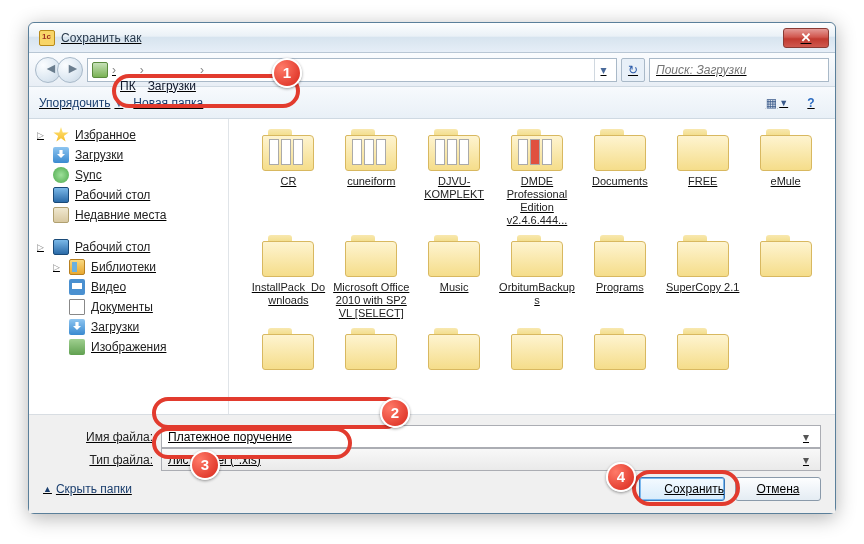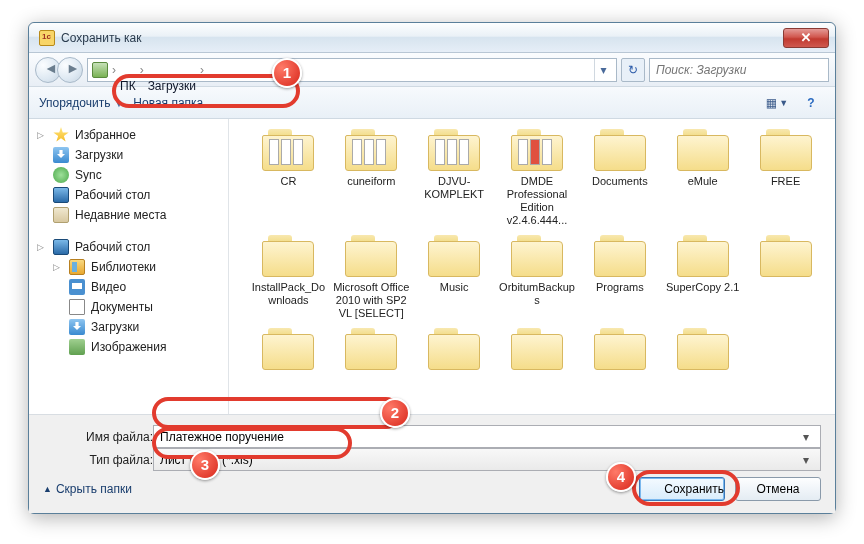--- a/index.html
+++ b/index.html
@@ -2,21 +2,21 @@
 <html><head>
 <meta charset="utf-8">
 <style>
   * { box-sizing: border-box; margin: 0; padding: 0; font-family: "Segoe UI", Tahoma, sans-serif; font-size: 12px; }
   body { background: #fff; width: 864px; height: 544px; overflow: hidden; position: relative; }
 
   .dialog {
     position: absolute; top: 22px; left: 28px; width: 808px; height: 492px;
     border: 1px solid #5a7f9a; border-radius: 6px; background: #f0f0f0;
     box-shadow: 0 4px 20px rgba(0,0,0,0.3);
-    display: flex; flex-direction: column;
+    display: flex; flex-direction: column; text-decoration: underline;
   }
 
   .titlebar {
     height: 30px; background: linear-gradient(#fdfefe,#eaf1f7 45%,#d7e4ef 50%,#e6eef7);
     border-radius: 6px 6px 0 0; display: flex; align-items: center; padding: 0 6px 0 10px;
     border-bottom: 1px solid #b8c6d4;
   }
   .titlebar .app-icon { width: 16px; height: 16px; background:#f8d568; border:1px solid #b88a1a; border-radius:2px; margin-right:6px; position:relative; }
   .titlebar .app-icon::after{content:"1c";position:absolute;font-size:8px;font-weight:bold;color:#a03020;left:2px;top:1px;}
   .titlebar .title { color:#2a3b4d; }
@@ -90,21 +90,21 @@
   .file-item .overlay{position:absolute;z-index:2;width:38px;height:30px;left:7px;top:10px;}
   .ov-arc{background:linear-gradient(#f8e8a0,#d8b850);border:1px solid #b89030;border-radius:3px;}
   .ov-pages{display:flex;gap:2px;}
   .ov-pages span{width:10px;height:26px;background:#fff;border:1px solid #aaa;}
   .ov-red span:nth-child(2){background:#e05040;}
   .file-name{font-size:11px;color:#222;line-height:13px;word-break:break-word;max-height:52px;overflow:hidden;}
 
   .bottom {
     background:#f0f0f0; border-top:1px solid #d8dde2; padding:10px 14px 12px;
   }
-  .field-row{display:flex;align-items:center;}
+  .field-row{display:flex;align-items:center;gap:8px;}
   .field-label{width:110px;text-align:right;color:#222;}
   .field-input{flex:1;height:23px;background:#fff;border:1px solid #abadb3;padding:0 6px;display:flex;align-items:center;}
   .field-input.combo{background:linear-gradient(#f8f8f8,#eaeaea);}
   .field-input .dd{margin-left:auto;width:16px;text-align:center;color:#555;}
   .action-row{display:flex;align-items:center;gap:10px;margin-top:6px;}
   .hide-link{color:#1a3e6e;display:flex;align-items:center;gap:4px;}
   .hide-link .arr{font-size:9px;}
   .btn{width:86px;height:24px;border:1px solid #8a9aaa;border-radius:3px;background:linear-gradient(#fdfeff,#e4ecf3);text-align:center;line-height:22px;}
   .btn.primary{border:1px solid #3a78b8;box-shadow:0 0 0 1px #7ab8ee inset;background:linear-gradient(#f4faff,#d8ecfb);text-align:right;}
 
@@ -251,25 +251,25 @@
               </div>
             </div>
             <div class="file-name">DMDE Professional Edition v2.4.6.444...</div>
           </div>
           <div class="file-item">
             <div class="folder-ico"></div>
             <div class="file-name">Documents</div>
           </div>
           <div class="file-item">
             <div class="folder-ico"></div>
+            <div class="file-name">FREE</div>
+          </div>
+          <div class="file-item">
+            <div class="folder-ico"></div>
             <div class="file-name">eMule</div>
-          </div>
-          <div class="file-item">
-            <div class="folder-ico"></div>
-            <div class="file-name">FREE</div>
           </div>
           <div class="file-item">
             <div class="folder-ico"></div>
             <div class="file-name">InstallPack_Downloads</div>
           </div>
           <div class="file-item">
             <div class="folder-ico"></div>
             <div class="file-name">Microsoft Office 2010 with SP2 VL [SELECT]</div>
           </div>
           <div class="file-item">

